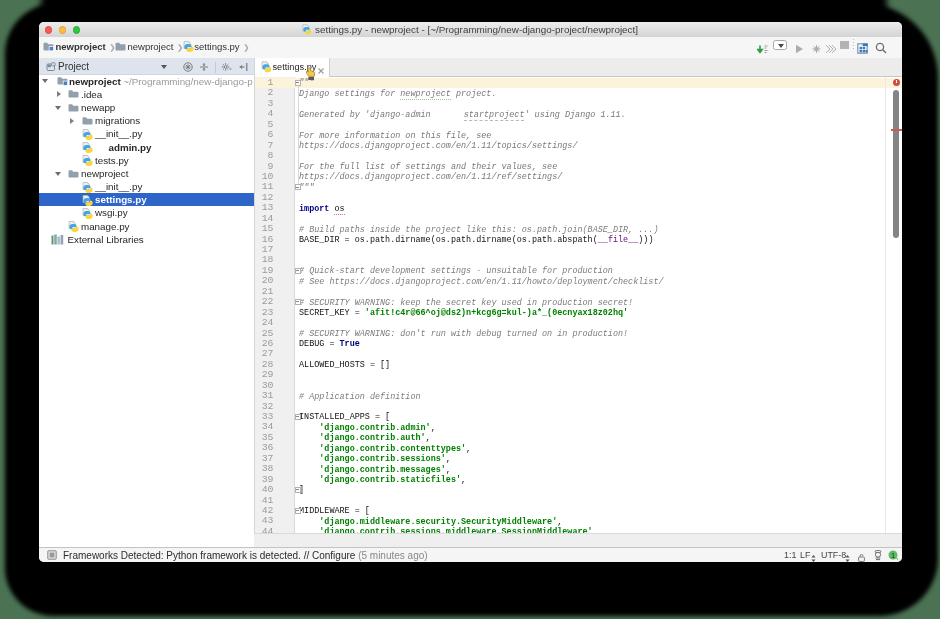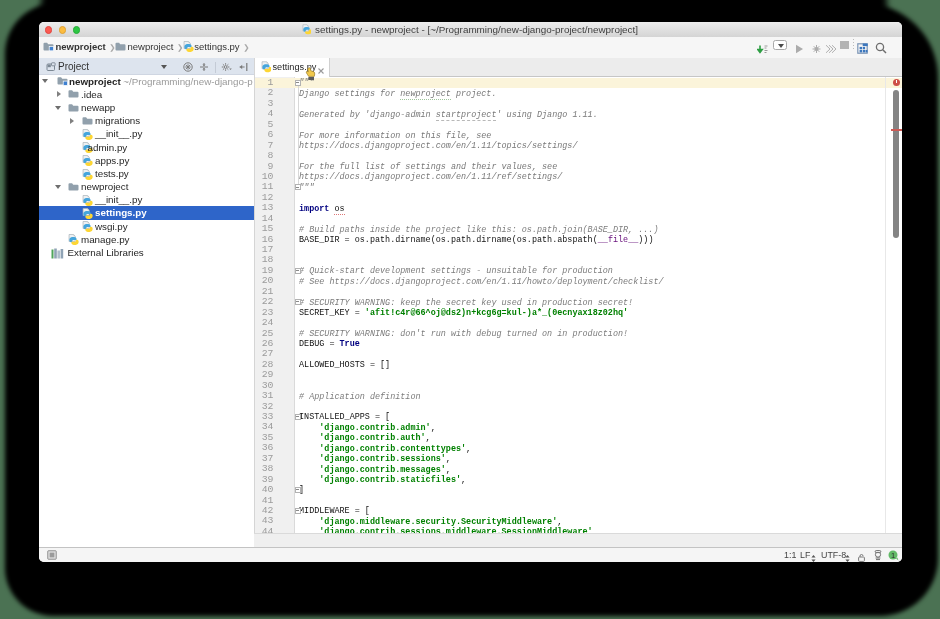--- a/index.html
+++ b/index.html
@@ -223,30 +223,21 @@
             </svg></span>
           <span class="lbl" style="left:56.5px;">__init__.py</span>
         </div>
     <div class="trow">
           <span class="ticon" style="left:43.5px;"><svg width="10.5" height="11.5" viewBox="0 0 12 13">
               <path d="M1.2 .5 h5.2 l1.8 1.8 v6.2 h-7 z" fill="#edf0f2" stroke="#a9b2b9" stroke-width="0.8"></path>
               <path d="M6.4 .5 l1.8 1.8 h-1.8 z" fill="#b9c2c9"></path>
               <path d="M6.9 3.4 c1.7 0 2.9 .9 2.9 2.4 v1.1 h-3.3 c-1.1 0-1.9 .8-1.9 1.9 v.5 h-1.2 c-1.1 0-1.9-1.1-1.9-2.4 0-2 1.4-3.5 3.4-3.5 z" fill="#45a5dc"></path>
               <path d="M6.8 12.4 c-1.7 0-2.9-.9-2.9-2.4 v-1.1 h3.3 c1.1 0 1.9-.8 1.9-1.9 v-.5 h1.2 c1.1 0 1.9 1.1 1.9 2.4 0 2-1.4 3.5-3.4 3.5 z" fill="#fdd634"></path>
             </svg></span>
-          <span class="lbl" style="left:49px;">admin.py</span>
-        </div>
-    <div class="trow">
-          <span class="ticon" style="left:43.5px;"><svg width="10.5" height="11.5" viewBox="0 0 12 13">
-              <path d="M1.2 .5 h5.2 l1.8 1.8 v6.2 h-7 z" fill="#edf0f2" stroke="#a9b2b9" stroke-width="0.8"></path>
-              <path d="M6.4 .5 l1.8 1.8 h-1.8 z" fill="#b9c2c9"></path>
-              <path d="M6.9 3.4 c1.7 0 2.9 .9 2.9 2.4 v1.1 h-3.3 c-1.1 0-1.9 .8-1.9 1.9 v.5 h-1.2 c-1.1 0-1.9-1.1-1.9-2.4 0-2 1.4-3.5 3.4-3.5 z" fill="#45a5dc"></path>
-              <path d="M6.8 12.4 c-1.7 0-2.9-.9-2.9-2.4 v-1.1 h3.3 c1.1 0 1.9-.8 1.9-1.9 v-.5 h1.2 c1.1 0 1.9 1.1 1.9 2.4 0 2-1.4 3.5-3.4 3.5 z" fill="#fdd634"></path>
-            </svg></span>
-          <span class="lbl" style="left:56.5px;">apps.py</span>
+          <span class="lbl" style="left:70px;font-weight:bold;">admin.py</span>
         </div>
     <div class="trow">
           <span class="ticon" style="left:43.5px;"><svg width="10.5" height="11.5" viewBox="0 0 12 13">
               <path d="M1.2 .5 h5.2 l1.8 1.8 v6.2 h-7 z" fill="#edf0f2" stroke="#a9b2b9" stroke-width="0.8"></path>
               <path d="M6.4 .5 l1.8 1.8 h-1.8 z" fill="#b9c2c9"></path>
               <path d="M6.9 3.4 c1.7 0 2.9 .9 2.9 2.4 v1.1 h-3.3 c-1.1 0-1.9 .8-1.9 1.9 v.5 h-1.2 c-1.1 0-1.9-1.1-1.9-2.4 0-2 1.4-3.5 3.4-3.5 z" fill="#45a5dc"></path>
               <path d="M6.8 12.4 c-1.7 0-2.9-.9-2.9-2.4 v-1.1 h3.3 c1.1 0 1.9-.8 1.9-1.9 v-.5 h1.2 c1.1 0 1.9 1.1 1.9 2.4 0 2-1.4 3.5-3.4 3.5 z" fill="#fdd634"></path>
             </svg></span>
           <span class="lbl" style="left:56.5px;">tests.py</span>
         </div>
@@ -350,21 +341,21 @@
 39
 40
 41
 42
 43
 44</pre>
       </div>
     <pre class="code" id="code"><span class="ds">"""
 Django settings for <span style="border-bottom:1px dotted #9ec49a;">newproject</span> project.
 
-Generated by 'django-admin <span style="border-bottom:1px dashed #b8b8b8;">startproject</span>' using Django 1.11.
+Generated by 'django-admin <span style="border-bottom:1px dashed #b8b8b8;margin-left:28px;">startproject</span>' using Django 1.11.
 
 For more information on this file, see
 https://docs.djangoproject.com/en/1.11/topics/settings/
 
 For the full list of settings and their values, see
 https://docs.djangoproject.com/en/1.11/ref/settings/
 """</span>
 
 <span class="kw">import</span> <span style="border-bottom:1px dotted #d77;">os</span>
 
@@ -410,20 +401,21 @@
     <div class="scrollthumb"></div>
     <div class="stripemark"></div>
     <div class="erricon"></div>
   </div>
   <div class="bstrip"></div>
   <div class="statusbar" id="statusbar">
     <span class="hicon" style="position:absolute;left:8px;top:2.7px;width:10px;height:10px;"><svg width="10" height="10" viewBox="0 0 10 10">
           <rect x="0.8" y="0.8" width="8.4" height="8.4" rx="0.5" fill="#e4e4e4" stroke="#8a8a8a" stroke-width="1"></rect>
           <rect x="2.6" y="2.6" width="4.8" height="4.8" fill="#9a9a9a"></rect>
         </svg></span>
+    <span class="sb-l">Frameworks Detected: Python framework is detected. // Configure <span style="color:#888;">(5 minutes ago)</span></span>
     <span class="sb-r" style="right:0;width:210px;">
       <span style="position:absolute;left:92.5px;">1:1</span>
       <span style="position:absolute;left:108.5px;">LF</span>
       <span class="hicon" style="position:absolute;left:119.5px;top:4.5px;width:5px;height:7px;"><svg width="5" height="7" viewBox="0 0 5 7">
             <path d="M2.5 0 L4.6 2.6 H0.4 Z M2.5 7 L0.4 4.4 h4.2 Z" fill="#555"></path>
           </svg></span>
       <span style="position:absolute;left:129.5px;">UTF-8</span>
       <span class="hicon" style="position:absolute;left:153px;top:4.5px;width:5px;height:7px;"><svg width="5" height="7" viewBox="0 0 5 7">
             <path d="M2.5 0 L4.6 2.6 H0.4 Z M2.5 7 L0.4 4.4 h4.2 Z" fill="#555"></path>
           </svg></span>

